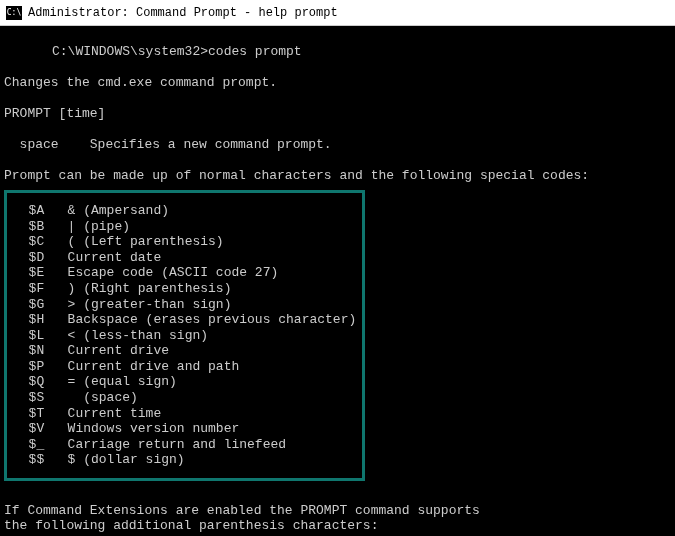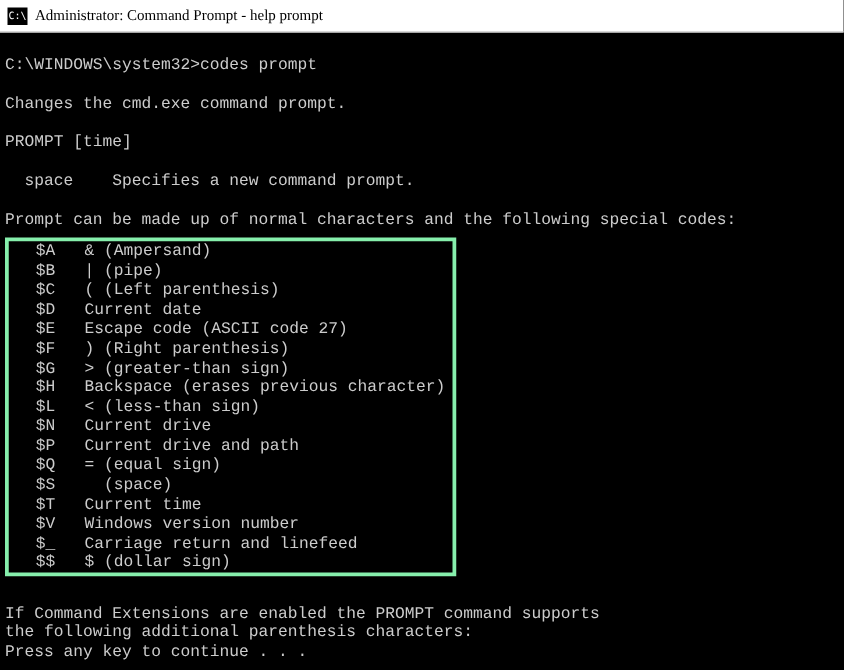--- a/index.html
+++ b/index.html
@@ -32,38 +32,39 @@
       display: inline-flex;
       align-items: center;
       justify-content: center;
       font-size: 8px;
       color: #fff;
       font-family: Consolas, monospace;
       line-height: 1;
     }
     .titlebar-text {
       color: #000;
-      font-family: Liberation Serif, serif;
+      font-family: Liberation Mono, monospace;
       font-size: 12px;
     }
     .terminal {
       padding: 2px 4px;
       white-space: pre;
       line-height: 1.2;
     }
     .highlight-box {
-      border: 3px solid #86efac;
+      border: 3px solid #0f766e;
       box-shadow: 3px 3px 6px rgba(0,0,0,0.5);
-      padding: 0 6px;
+      padding: 10px 6px;
       margin: 6px 0 6px 0;
       display: inline-block;
       white-space: pre;
     }
     .prompt-line {
       display: flex;
+      margin-left: 48px;
     }
   </style>
 </head>
 <body>
 
 <div class="titlebar">
   <span class="titlebar-icon">C:\</span>
   <span class="titlebar-text">Administrator: Command Prompt - help  prompt</span>
 </div>
 

